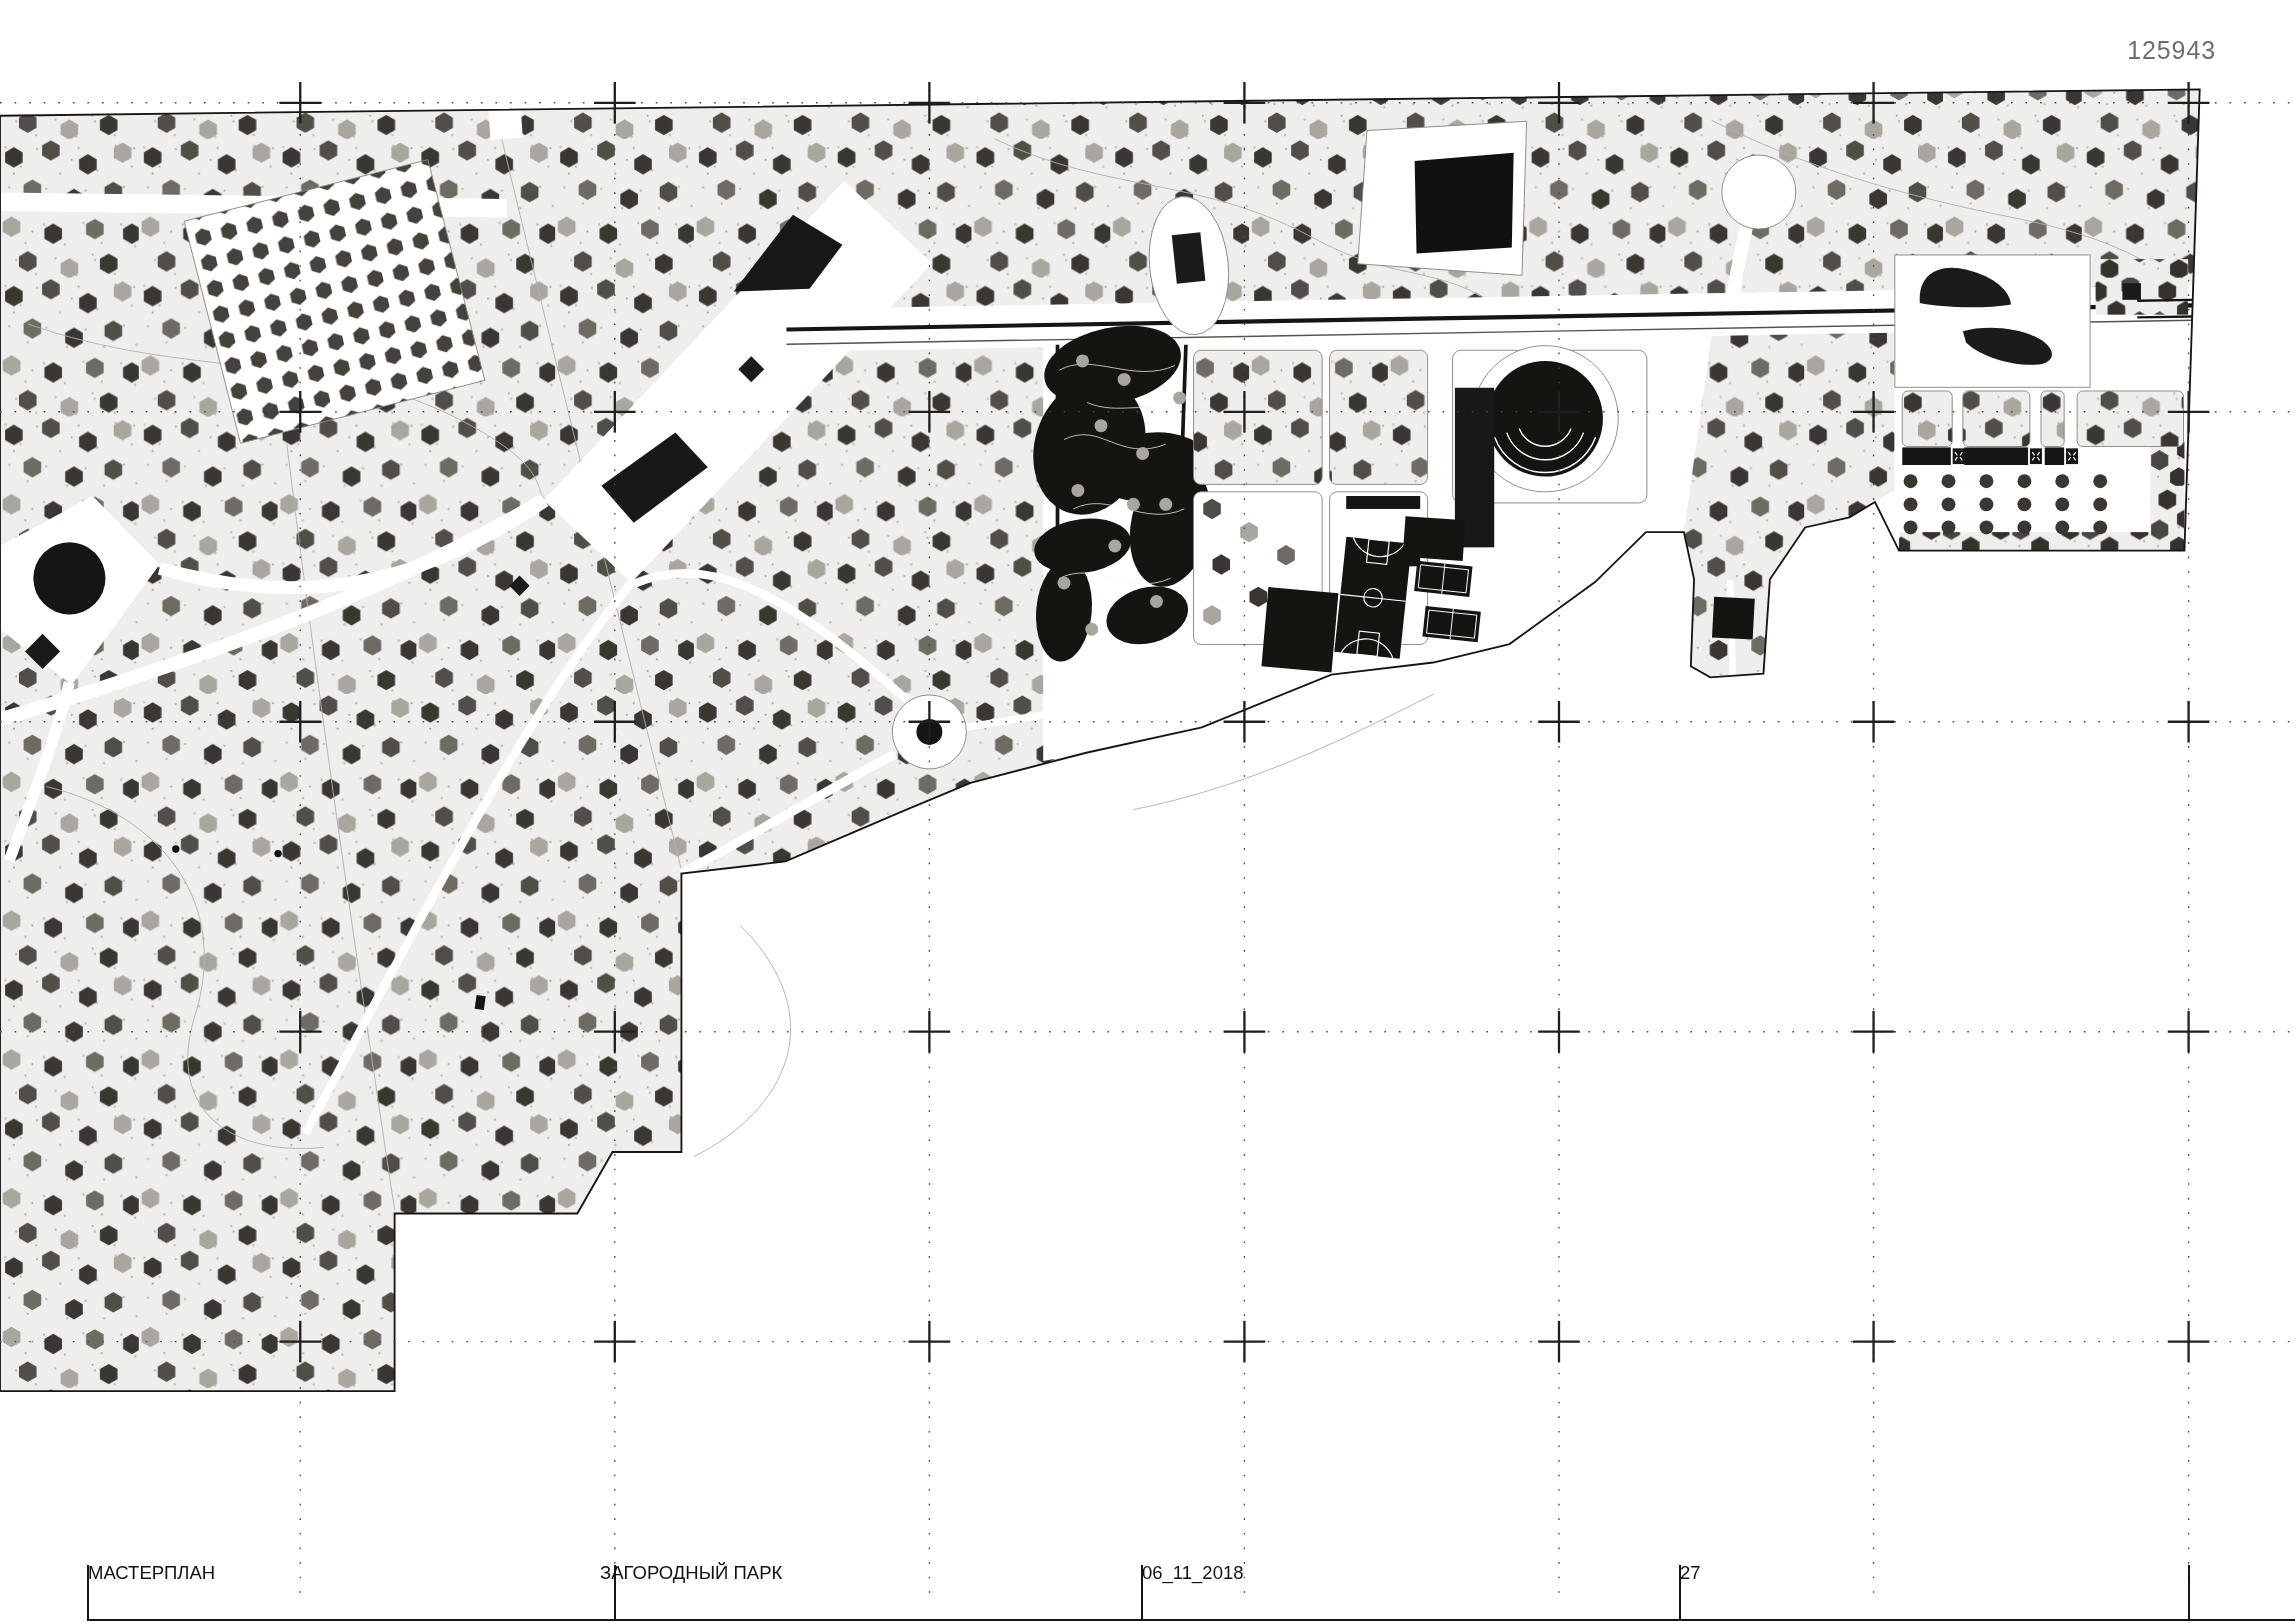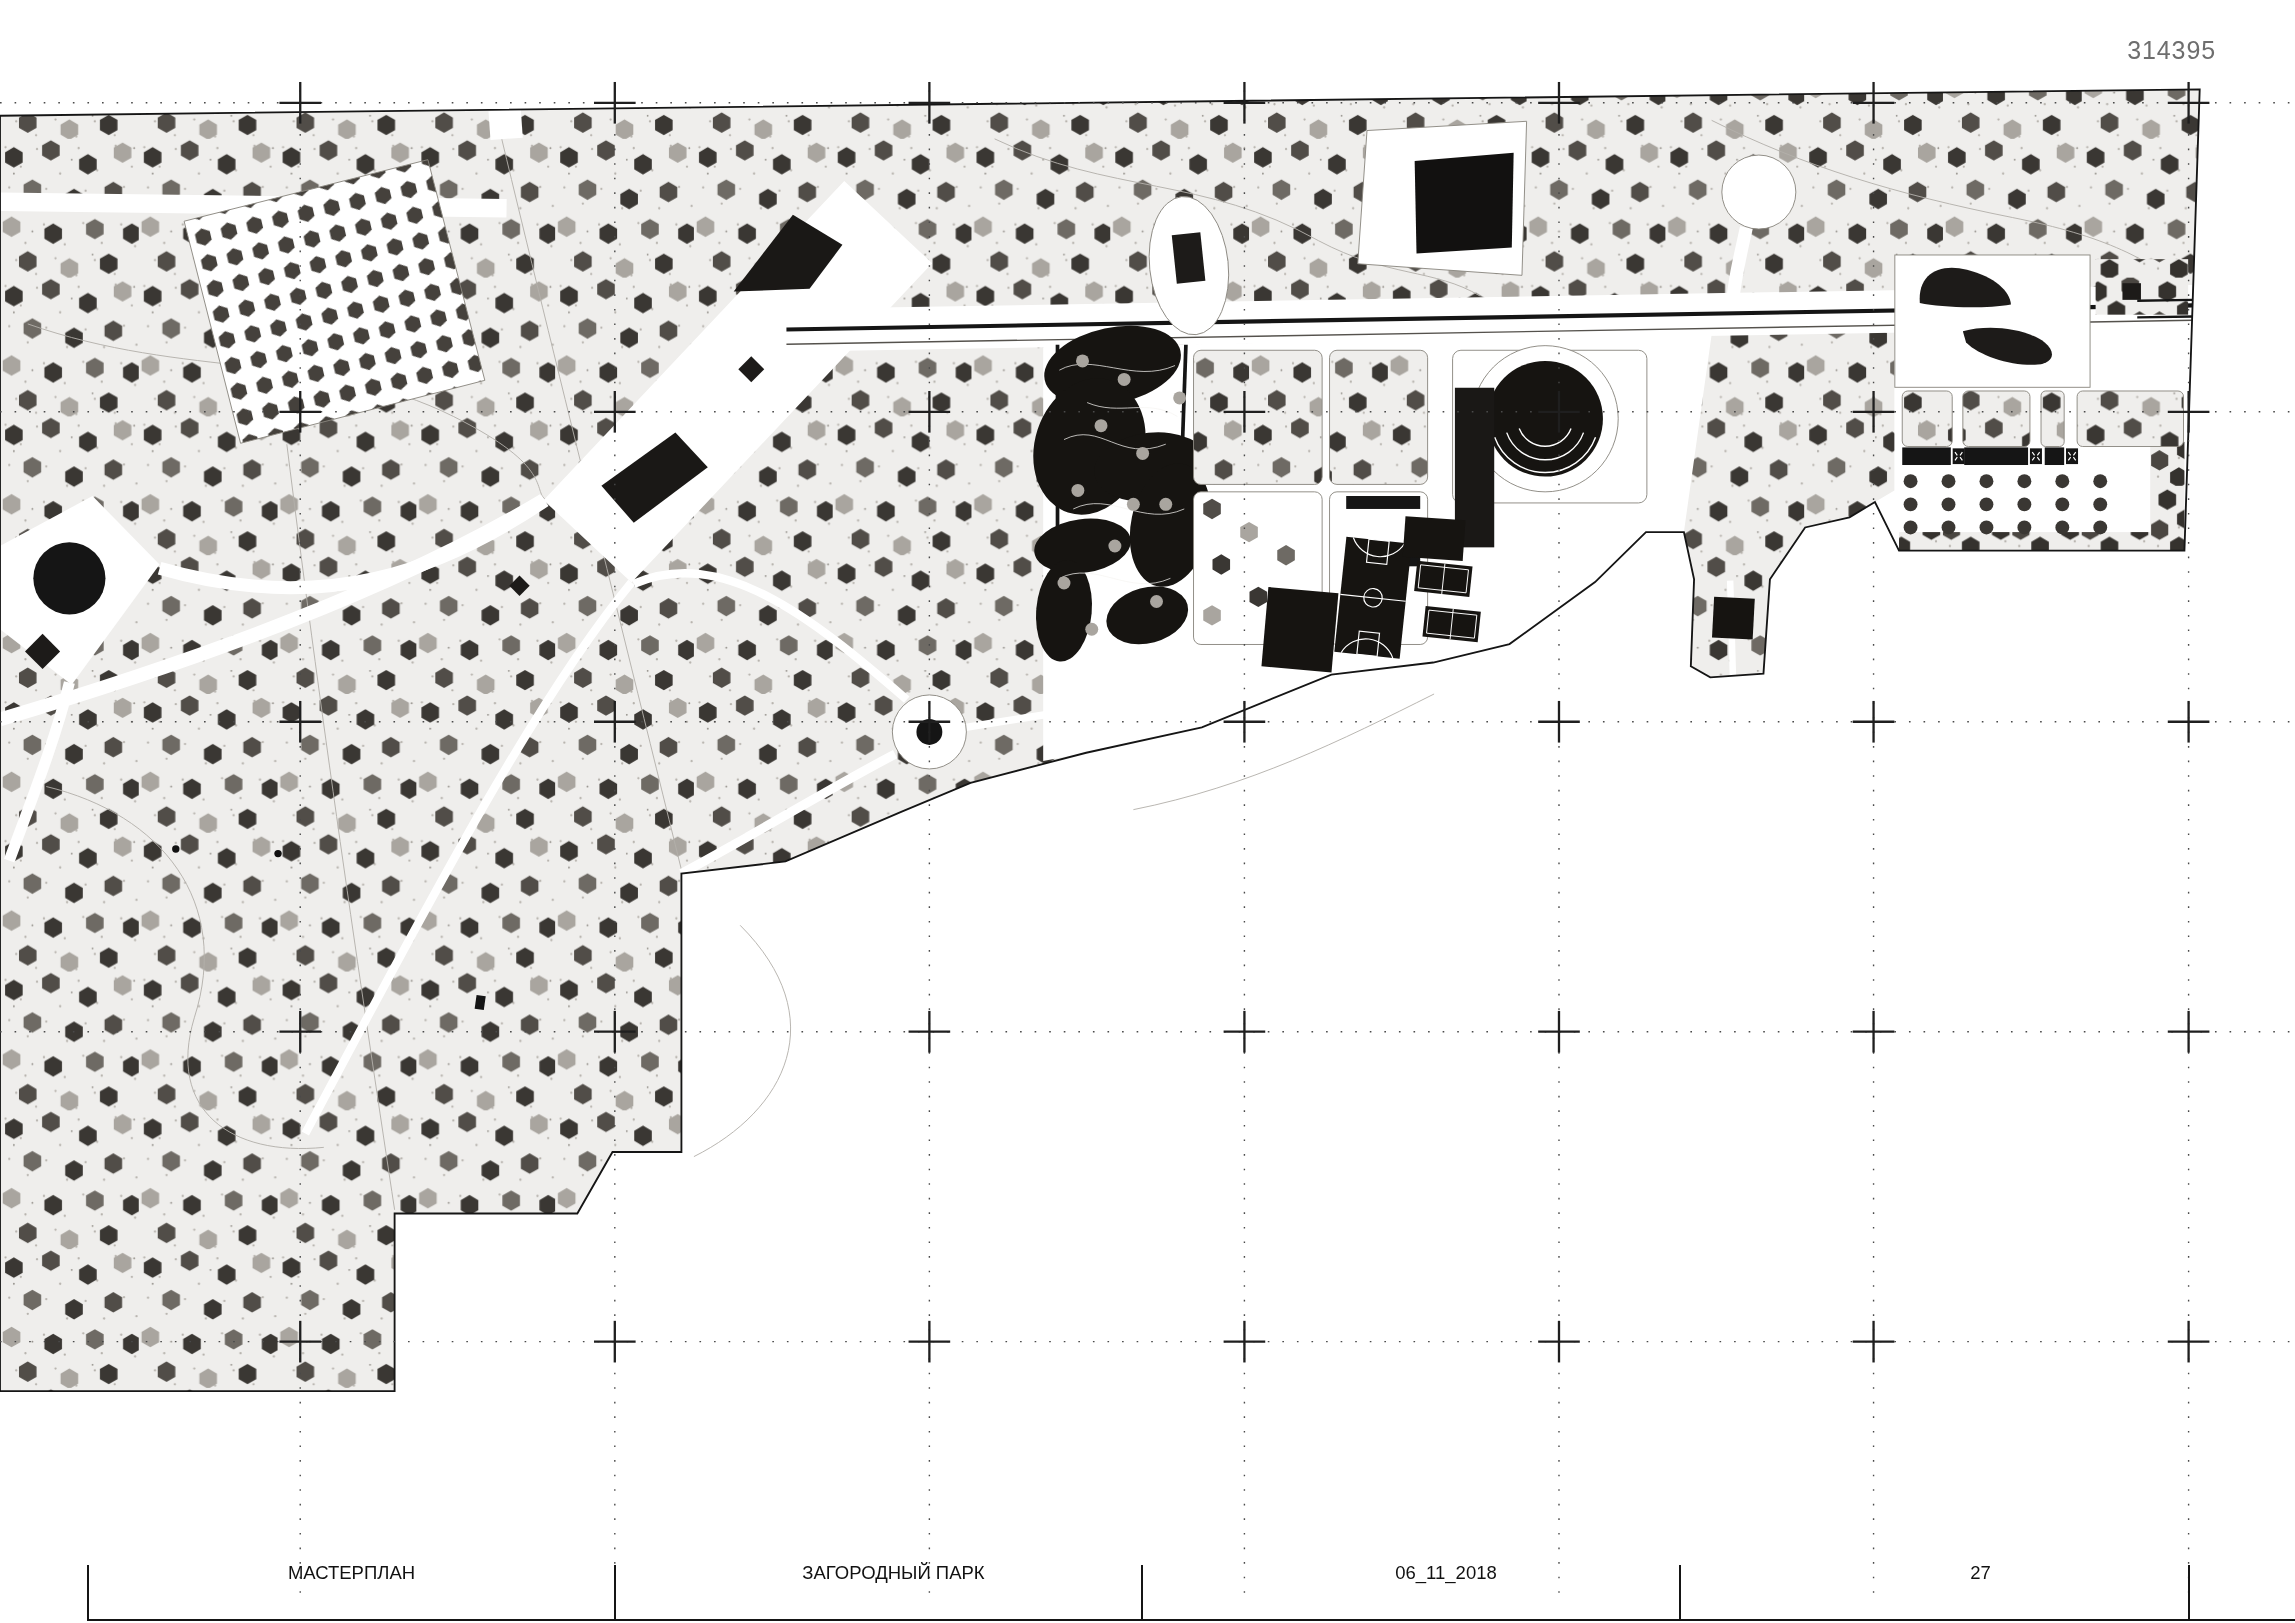--- a/index.html
+++ b/index.html
@@ -3,21 +3,21 @@
 <meta charset="utf-8">
 <style>
   html,body{margin:0;padding:0;background:#ffffff;}
   .sheet{position:relative;width:2295px;height:1623px;background:#ffffff;overflow:hidden;
          font-family:"Liberation Sans","DejaVu Sans",sans-serif;}
   .plan-svg{position:absolute;left:0;top:0;width:2295px;height:1623px;}
   .sheet-number{position:absolute;left:2036px;top:36px;width:180px;text-align:right;
     font-size:25px;letter-spacing:0.9px;color:#6e6e6e;}
   .footer-rule{position:absolute;left:88px;top:1619px;width:2208px;height:2.3px;background:#151515;}
   .footer-tick{position:absolute;top:1565px;width:2.3px;height:56px;background:#151515;}
-  .footer-label{position:absolute;top:1562px;height:21px;line-height:21px;text-align:center;
+  .footer-label{position:absolute;top:1562px;height:21px;line-height:21px;text-align:left;
     font-size:18.5px;color:#111111;}
 </style>
 </head>
 <body>
 
 <div class="sheet">
 
 <svg class="plan-svg" viewBox="0 0 4961 3508" xmlns="http://www.w3.org/2000/svg">
   <defs>
     <g id="hx">
@@ -490,21 +490,21 @@
           <line x1="4686" y1="2230" x2="4776" y2="2230" stroke="#1f1f1f" stroke-width="5"></line>
           <line x1="4731" y1="2185" x2="4731" y2="2275" stroke="#1f1f1f" stroke-width="5"></line>
         </g>
         <g>
           <line x1="4686" y1="2900" x2="4776" y2="2900" stroke="#1f1f1f" stroke-width="5"></line>
           <line x1="4731" y1="2855" x2="4731" y2="2945" stroke="#1f1f1f" stroke-width="5"></line>
         </g>
       </g>
 </svg>
 
-<div class="sheet-number">314395</div>
+<div class="sheet-number">125943</div>
 
 <div>
   <div class="footer-rule"></div>
   <div class="footer-tick" style="left:87px"></div>
   <div class="footer-tick" style="left:614px"></div>
   <div class="footer-tick" style="left:1141px"></div>
   <div class="footer-tick" style="left:1679px"></div>
   <div class="footer-tick" style="left:2188px"></div>
 
   <div class="footer-label" style="left:88px;width:527px">МАСТЕРПЛАН</div>

